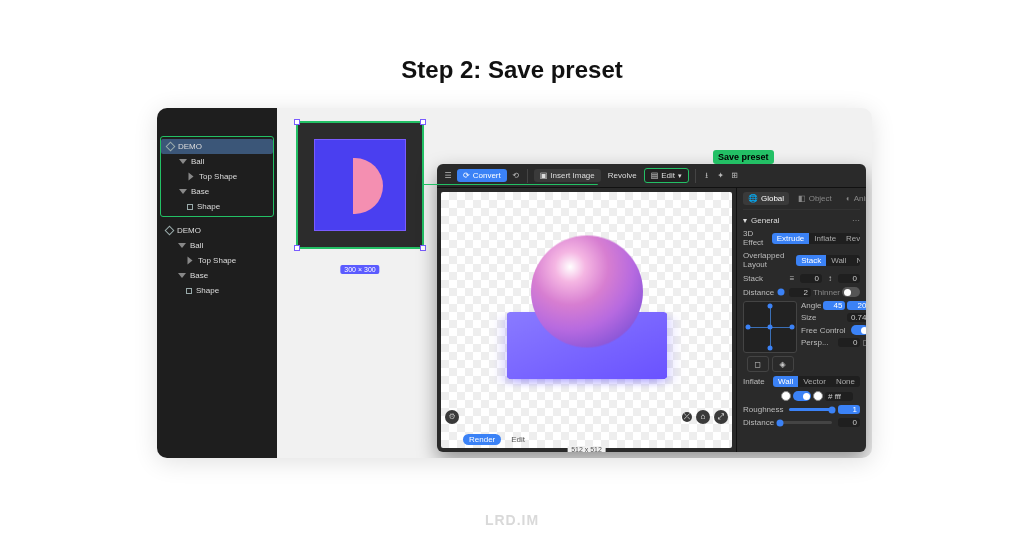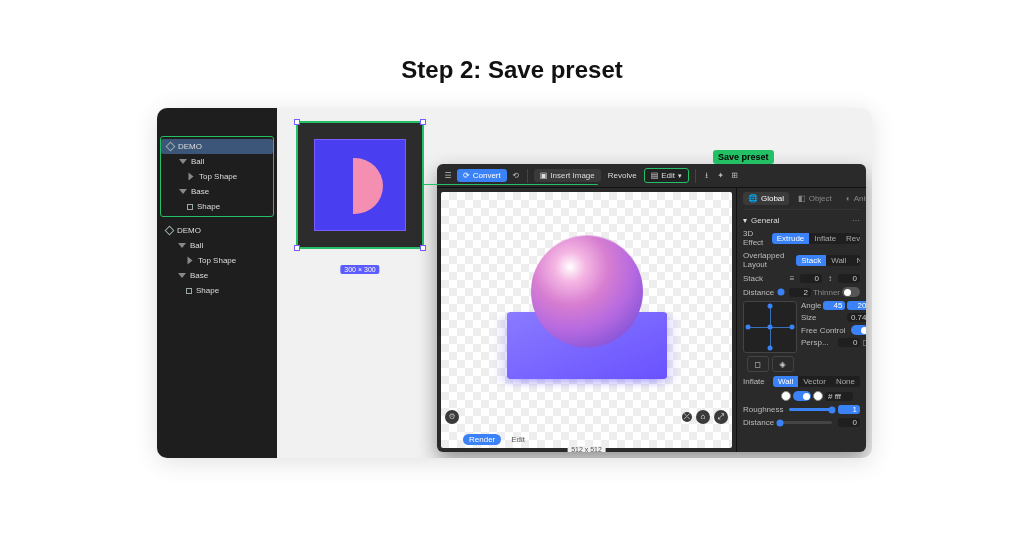--- a/index.html
+++ b/index.html
@@ -392,13 +392,14 @@
                 <span class="knob" style="left:0%"></span>
               </span>
             <span class="mini-in">0</span>
           </div>
 
         </div>
       </div>
     </div>
   </div>
 
+  <div class="watermark">LRD.IM</div>
 </div>
 
 </body></html>

